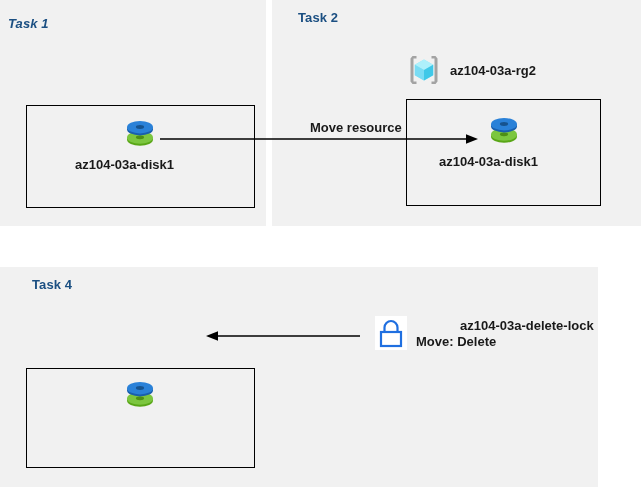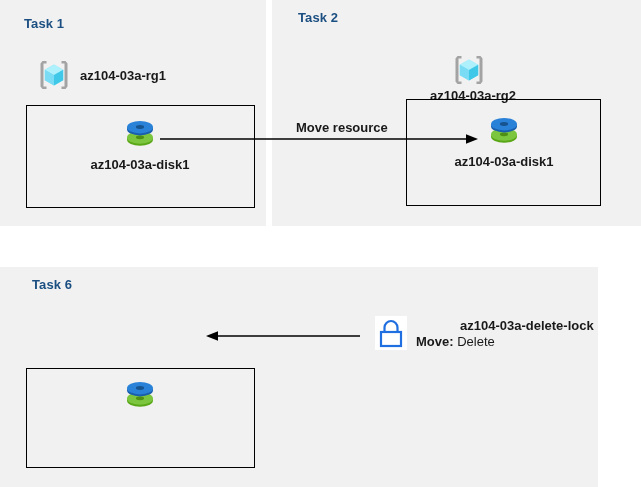--- a/index.html
+++ b/index.html
@@ -34,21 +34,21 @@
   #panel-task3 { left: 0px;   top: 267px; width: 598px; height: 220px; }
 
   .panel-title {
     position: absolute;
     color: #1b4f82;
     font-weight: bold;
     font-size: 13px;
     letter-spacing: 0.1px;
     white-space: nowrap;
   }
-  #title-task1 { left: 24px;  top: 16px; }
+  #title-task1 { left: 8px;  top: 16px; font-style: italic; }
   #title-task2 { left: 298px; top: 10px; }
   #title-task3 { left: 32px;  top: 277px; }
 
   
   .inner-box {
     position: absolute;
     border: 1.5px solid #000000;
     background: transparent;
     box-sizing: border-box;
   }
@@ -57,42 +57,41 @@
   #box-task3 { left: 26px;  top: 368px; width: 229px; height: 100px; }
 
   
   .rg-group {
     position: absolute;
     display: flex;
     align-items: center;
     white-space: nowrap;
   }
   #rg1 { left: 36px;  top: 57px; }
-  #rg2 { left: 422px; top: 52px; flex-direction: column; }
+  #rg2 { left: 406px; top: 52px; }
   #rg3 { left: 36px;  top: 318px; }
 
   .rg-icon {
     width: 36px;
     height: 36px;
     flex: 0 0 auto;
     display: block;
   }
   .rg-label {
     font-size: 13px;
     font-weight: bold;
     color: #191919;
     margin-left: 8px;
     white-space: nowrap;
   }
 
   
   .disk-group {
     position: absolute;
     width: 130px;
-    text-align: center;
   }
   #disk-task1 { left: 75px;  top: 113px; }
   #disk-task2 { left: 439px; top: 110px; }
   #disk-task3 { left: 75px;  top: 374px; }
 
   .disk-icon {
     width: 40px;
     height: 40px;
     display: block;
     margin: 0 auto;
@@ -113,21 +112,21 @@
   #arrow-move      { left: 160px; top: 128px; }
   #arrow-lock-link { left: 205px; top: 325px; }
 
   .arrow-label {
     position: absolute;
     font-size: 13px;
     font-weight: bold;
     color: #191919;
     white-space: nowrap;
   }
-  #label-move { left: 264px; top: 120px; padding-left: 32px; }
+  #label-move { left: 278px; top: 120px; padding-left: 32px; }
 
   
   #lock-group {
     position: absolute;
     left: 375px;
     top: 316px;
     display: flex;
     align-items: flex-start;
   }
   .lock-icon {
@@ -152,43 +151,32 @@
   .lock-type-line {
     font-size: 13px;
     color: #191919;
     white-space: nowrap;
     line-height: 16px;
   }
   .lock-type-key {
     font-weight: bold;
   }
   .lock-type-val {
-    font-weight: normal;
+    font-weight: bold;
     text-align: right;
   }
 </style>
 </head>
 <body>
 
 <div class="canvas">
 
   <div class="panel" id="panel-task1"></div>
   <div class="panel-title" id="title-task1">Task 1</div>
 
-  <div class="rg-group" id="rg1">
-    <svg class="rg-icon" viewBox="0 0 36 36">
-      <path d="M10.5 4 L6.5 4 L4.5 6.5 L4.5 29.5 L6.5 32 L10.5 32 L10.5 29.5 L7.5 29.5 L7.5 6.5 L10.5 6.5 Z" fill="#a3a3a3"></path>
-      <path d="M25.5 4 L29.5 4 L31.5 6.5 L31.5 29.5 L29.5 32 L25.5 32 L25.5 29.5 L28.5 29.5 L28.5 6.5 L25.5 6.5 Z" fill="#a3a3a3"></path>
-      <path d="M18 7.5 L27.2 12.8 L27.2 23.2 L18 28.5 L8.8 23.2 L8.8 12.8 Z" fill="#8fe6f7"></path>
-      <path d="M18 7.5 L27.2 12.8 L18 18.1 L8.8 12.8 Z" fill="#aef0fb"></path>
-      <path d="M18 18.1 L27.2 12.8 L27.2 23.2 L18 28.5 Z" fill="#3fc8e8"></path>
-      <path d="M18 18.1 L18 28.5 L8.8 23.2 L8.8 12.8 Z" fill="#79dcf4"></path>
-    </svg>
-    <span class="rg-label">az104-03a-rg1</span>
-  </div>
 
   <div class="inner-box" id="box-task1"></div>
 
   <div class="disk-group" id="disk-task1">
     <svg class="disk-icon" viewBox="0 0 40 40">
       <ellipse cx="20" cy="26.5" rx="13" ry="6.2" fill="#59a617"></ellipse>
       <ellipse cx="20" cy="24.5" rx="13" ry="6.2" fill="#7cc63f"></ellipse>
       <ellipse cx="20" cy="24.3" rx="4.1" ry="1.9" fill="#4e8f14"></ellipse>
       <ellipse cx="20" cy="16.2" rx="13" ry="6.2" fill="#1a5fad"></ellipse>
       <ellipse cx="20" cy="14.2" rx="13" ry="6.2" fill="#2a81d8"></ellipse>
@@ -226,21 +214,21 @@
     <div class="disk-label">az104-03a-disk1</div>
   </div>
 
   <svg class="arrow-svg" id="arrow-move" width="320" height="24">
     <line x1="0" y1="11" x2="310" y2="11" stroke="#000000" stroke-width="1.4"></line>
     <path d="M318 11 L306 6.2 L306 15.8 Z" fill="#000000"></path>
   </svg>
   <div class="arrow-label" id="label-move">Move resource</div>
 
   <div class="panel" id="panel-task3"></div>
-  <div class="panel-title" id="title-task3">Task 6</div>
+  <div class="panel-title" id="title-task3">Task 4</div>
 
 
   <div class="inner-box" id="box-task3"></div>
 
   <div class="disk-group" id="disk-task3">
     <svg class="disk-icon" viewBox="0 0 40 40">
       <ellipse cx="20" cy="26.5" rx="13" ry="6.2" fill="#59a617"></ellipse>
       <ellipse cx="20" cy="24.5" rx="13" ry="6.2" fill="#7cc63f"></ellipse>
       <ellipse cx="20" cy="24.3" rx="4.1" ry="1.9" fill="#4e8f14"></ellipse>
       <ellipse cx="20" cy="16.2" rx="13" ry="6.2" fill="#1a5fad"></ellipse>

